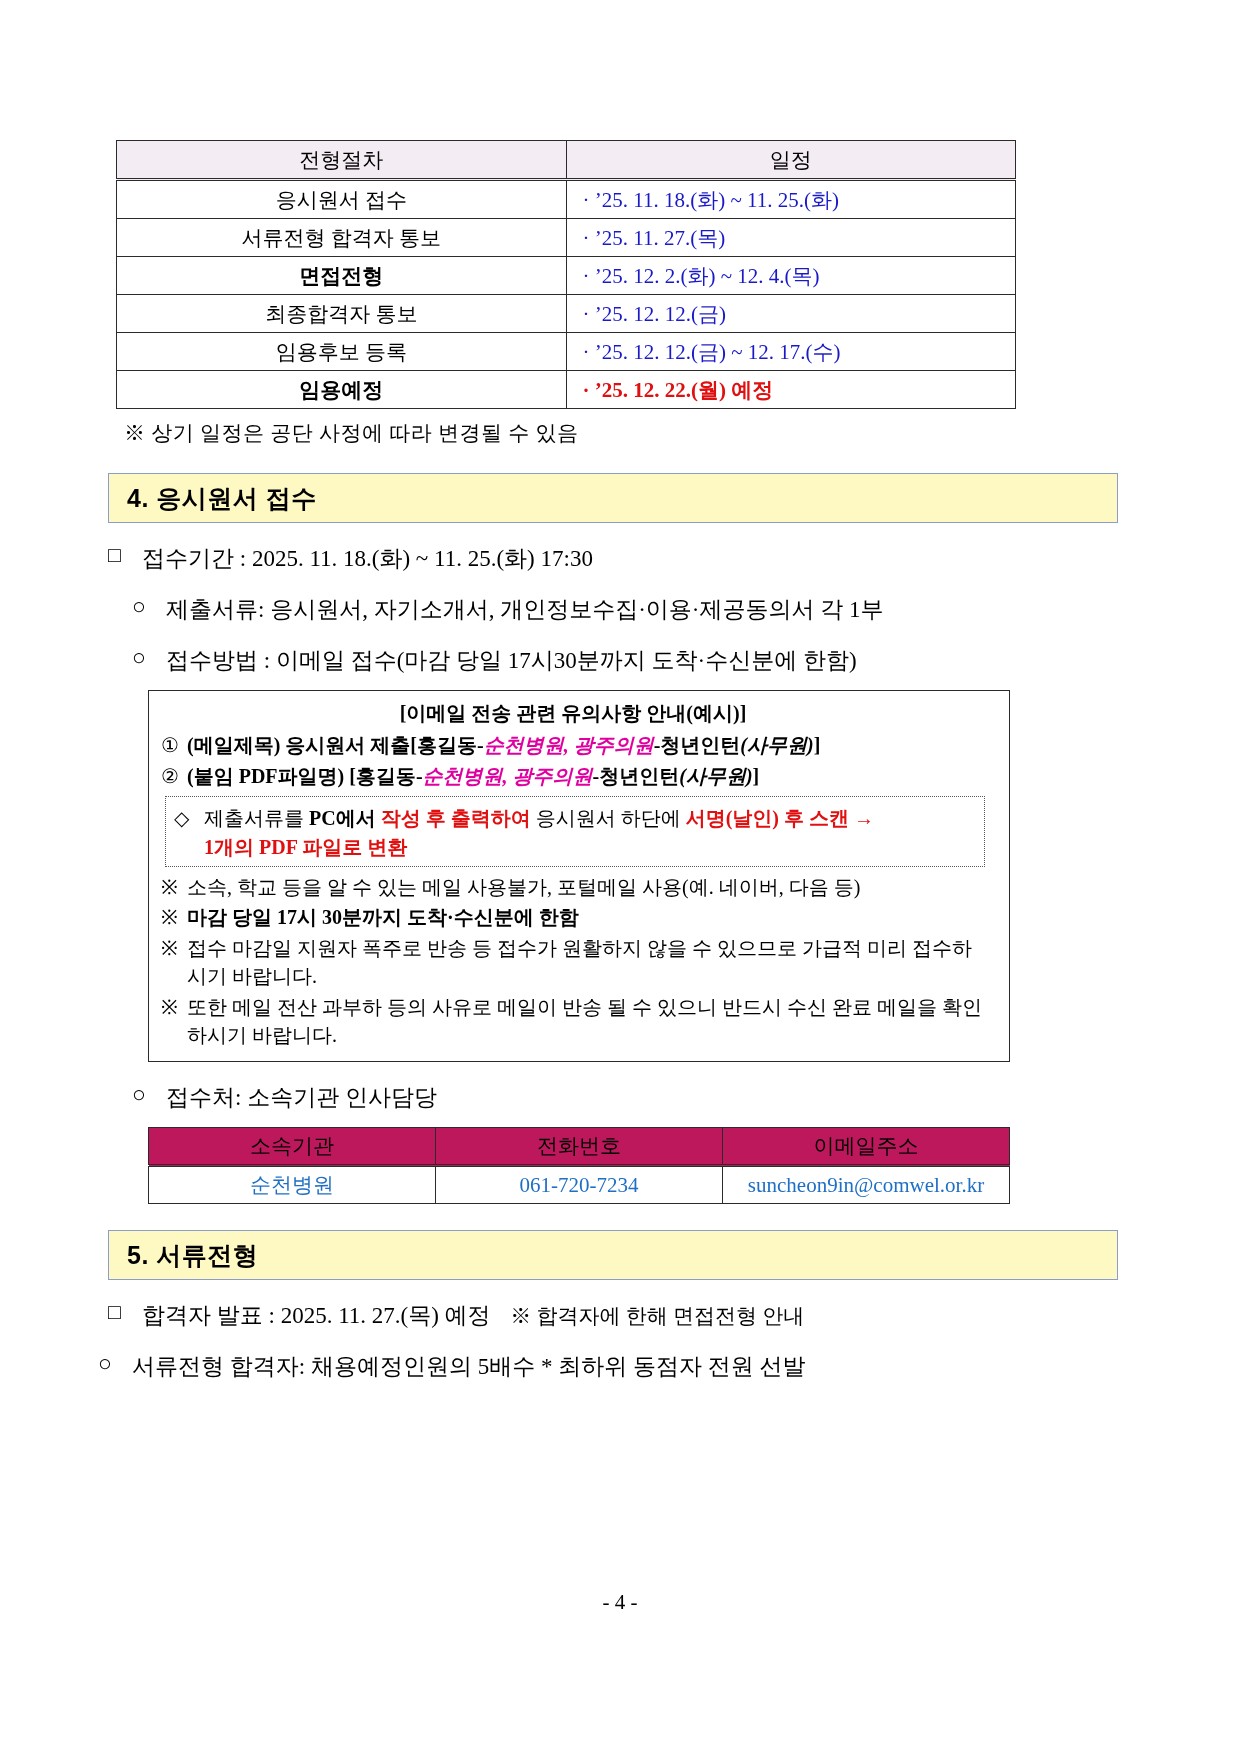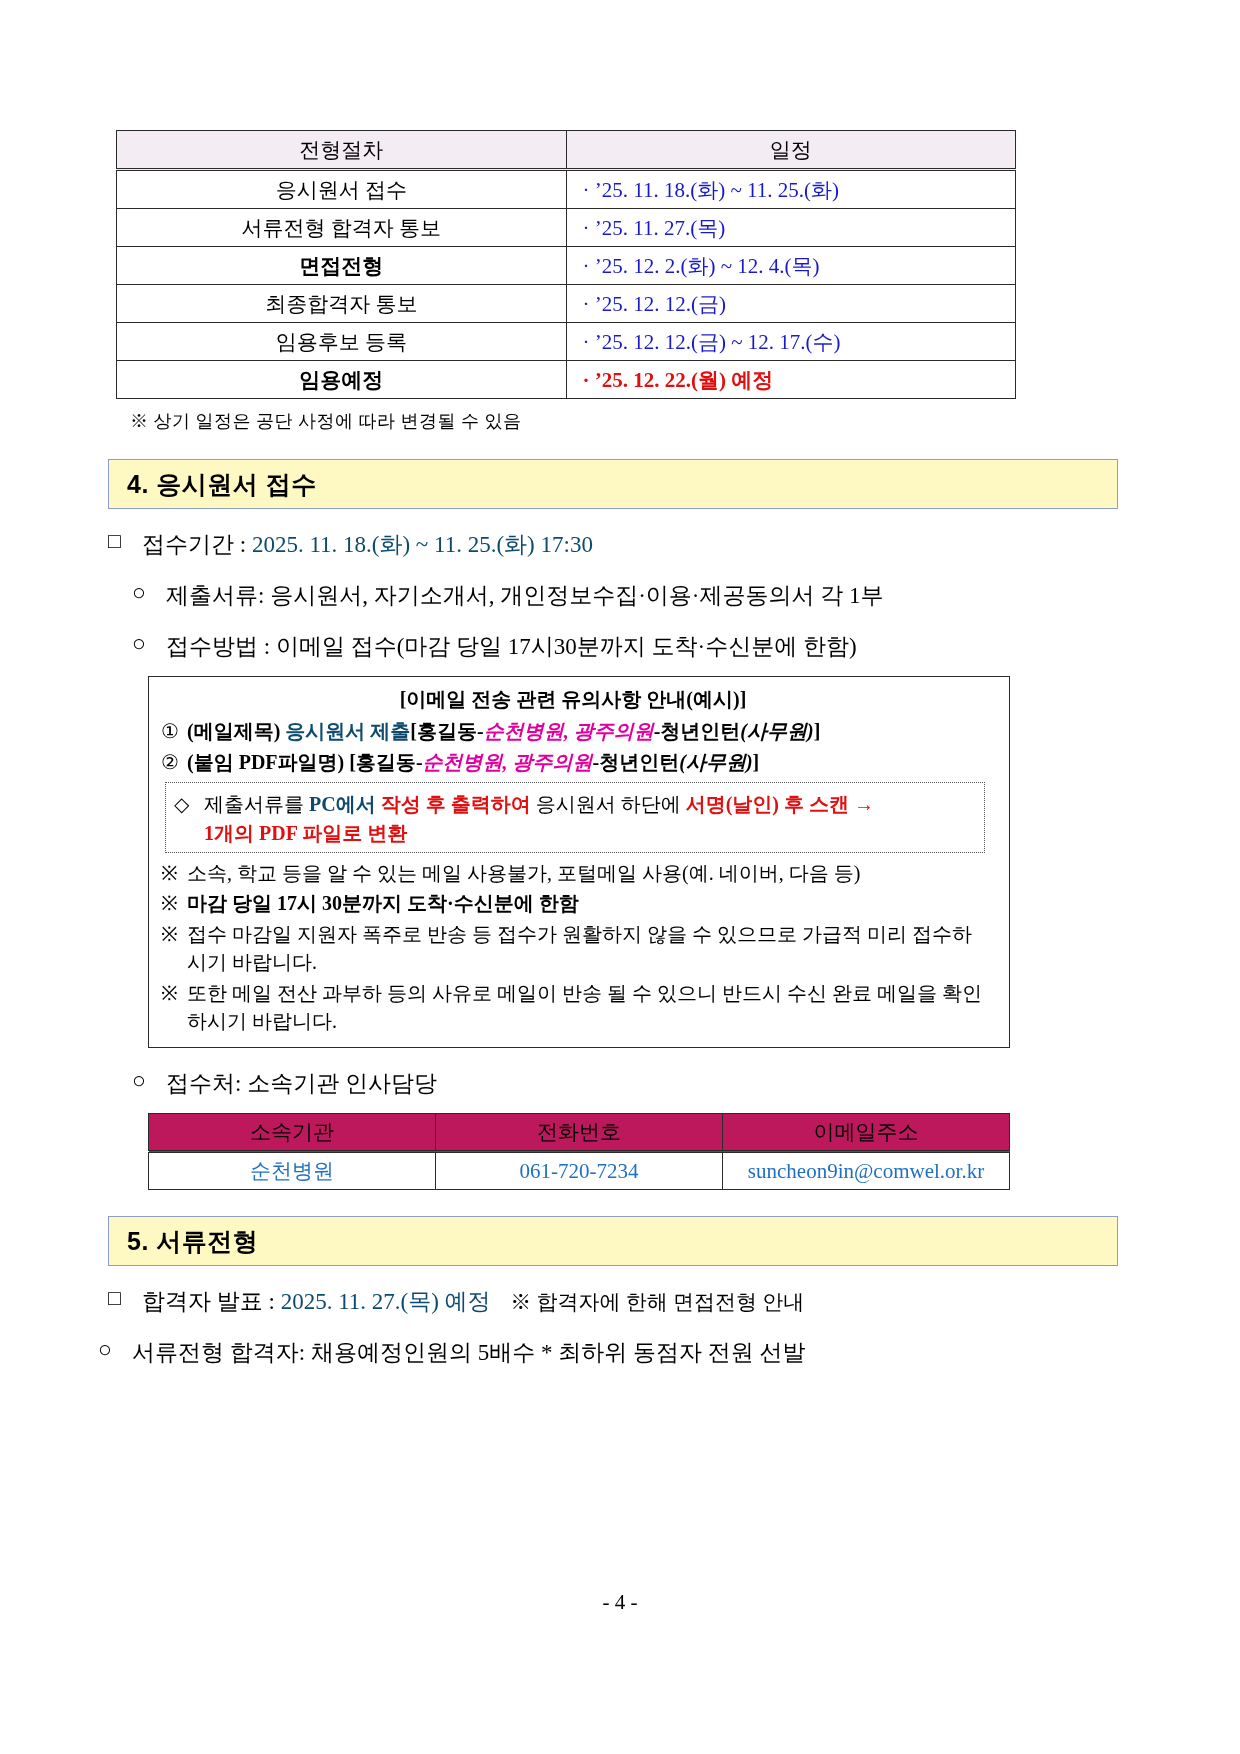--- a/index.html
+++ b/index.html
@@ -17,21 +17,21 @@
   .page {
     position: absolute;
     left: 0; top: 0;
     width: 1240px;
     height: 1754px;
     padding: 0;
   }
   .content {
     position: absolute;
     left: 108px;
-    top: 130px;
+    top: 140px;
     width: 1010px;
   }
 
   
   table.sched {
     border-collapse: collapse;
     width: 900px;
     margin-left: 8px;
     table-layout: fixed;
   }
@@ -50,22 +50,22 @@
   table.sched td.proc { width: 440px; }
   table.sched td.date {
     text-align: left;
     padding-left: 16px;
     color: #1919c8;
   }
   table.sched tr.hl td.proc { font-weight: bold; }
   table.sched tr.hl td.date { color: #e01010; font-weight: bold; }
 
   .note-star {
-    font-size: 18px;
-    margin: 10px 0 0 22px;
+    font-size: 21px;
+    margin: 10px 0 0 16px;
     letter-spacing: 0.5px;
   }
 
   
   .sec-bar {
     margin-top: 26px;
     border: 1px solid #8a9ec9;
     background: #fef9c3;
     height: 48px;
     line-height: 48px;
@@ -83,21 +83,21 @@
     font-size: 23px;
     margin-top: 20px;
   }
   .row .mk {
     width: 34px;
     flex: 0 0 34px;
     text-align: left;
   }
   .row .mk.indent { margin-left: 24px; }
   .row .tx { flex: 1; }
-  .blue { color: #0c4a6e; }
+  .blue { color: #000000; }
   .red { color: #e01010; }
   .magenta { color: #e000a0; }
   .bold { font-weight: bold; }
   .ital { font-style: italic; }
 
   .sq { font-size: 21px; }
 
   
   .box {
     border: 1px solid #2b2b2b;

